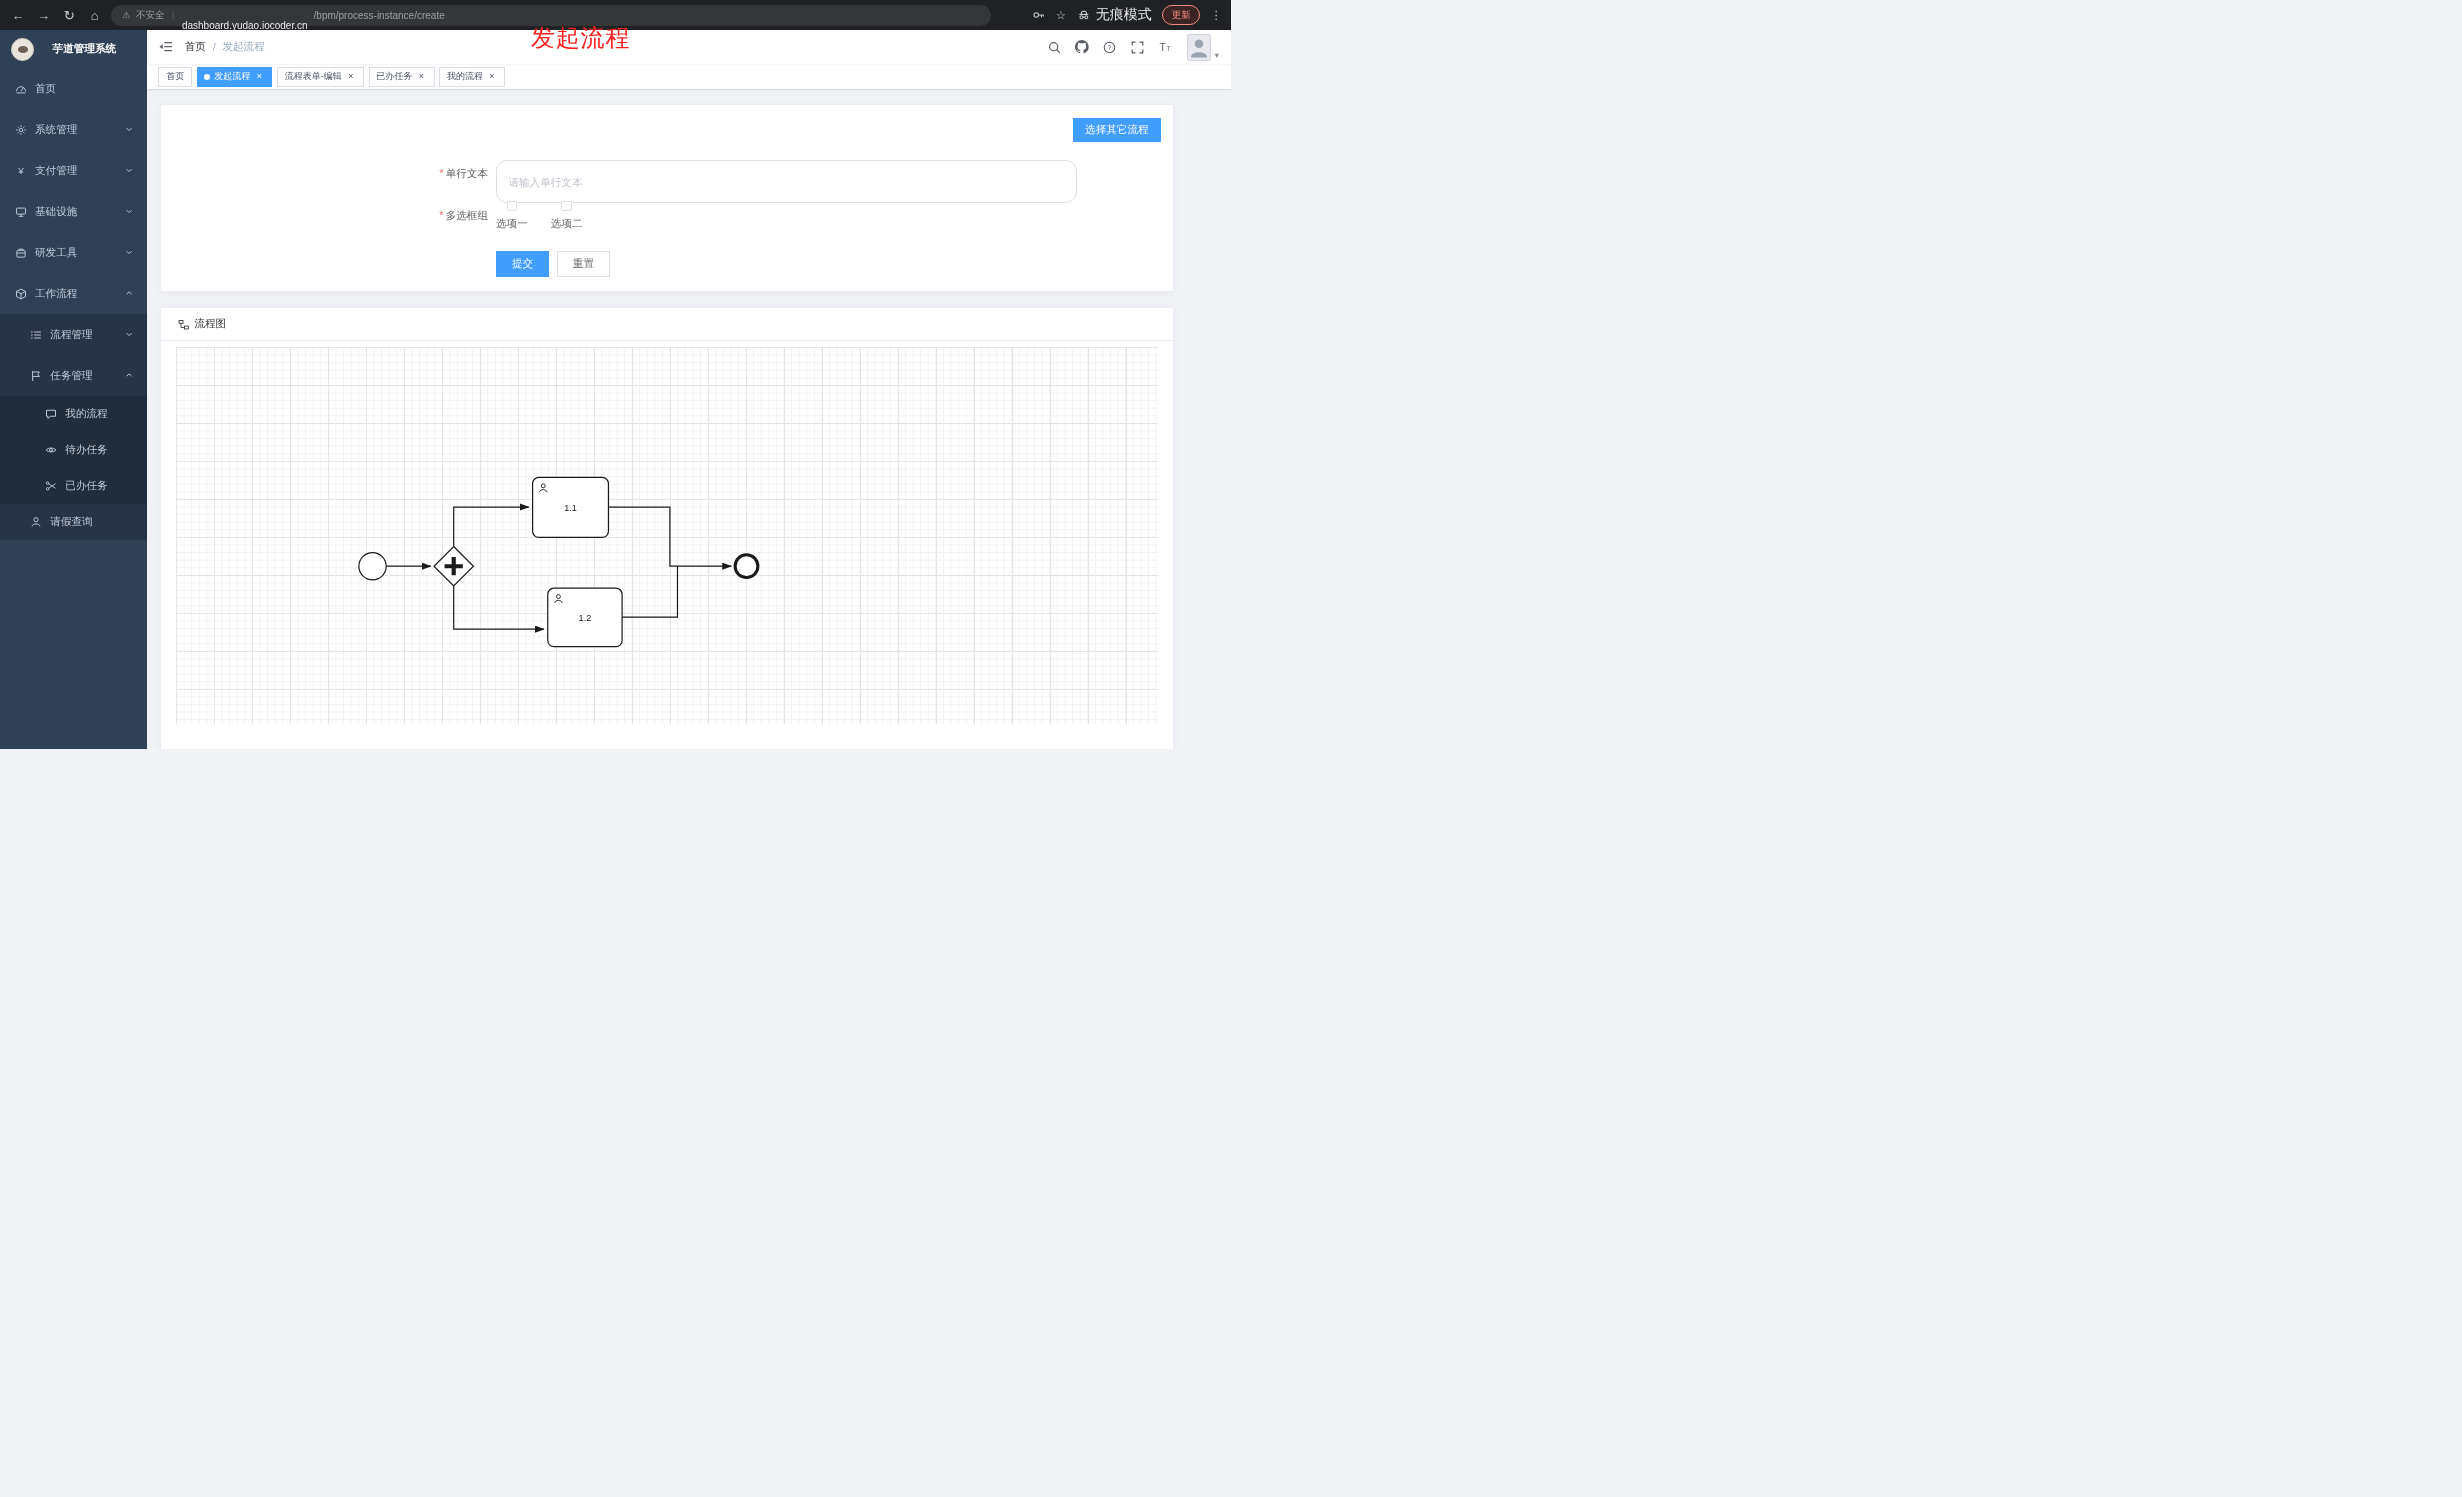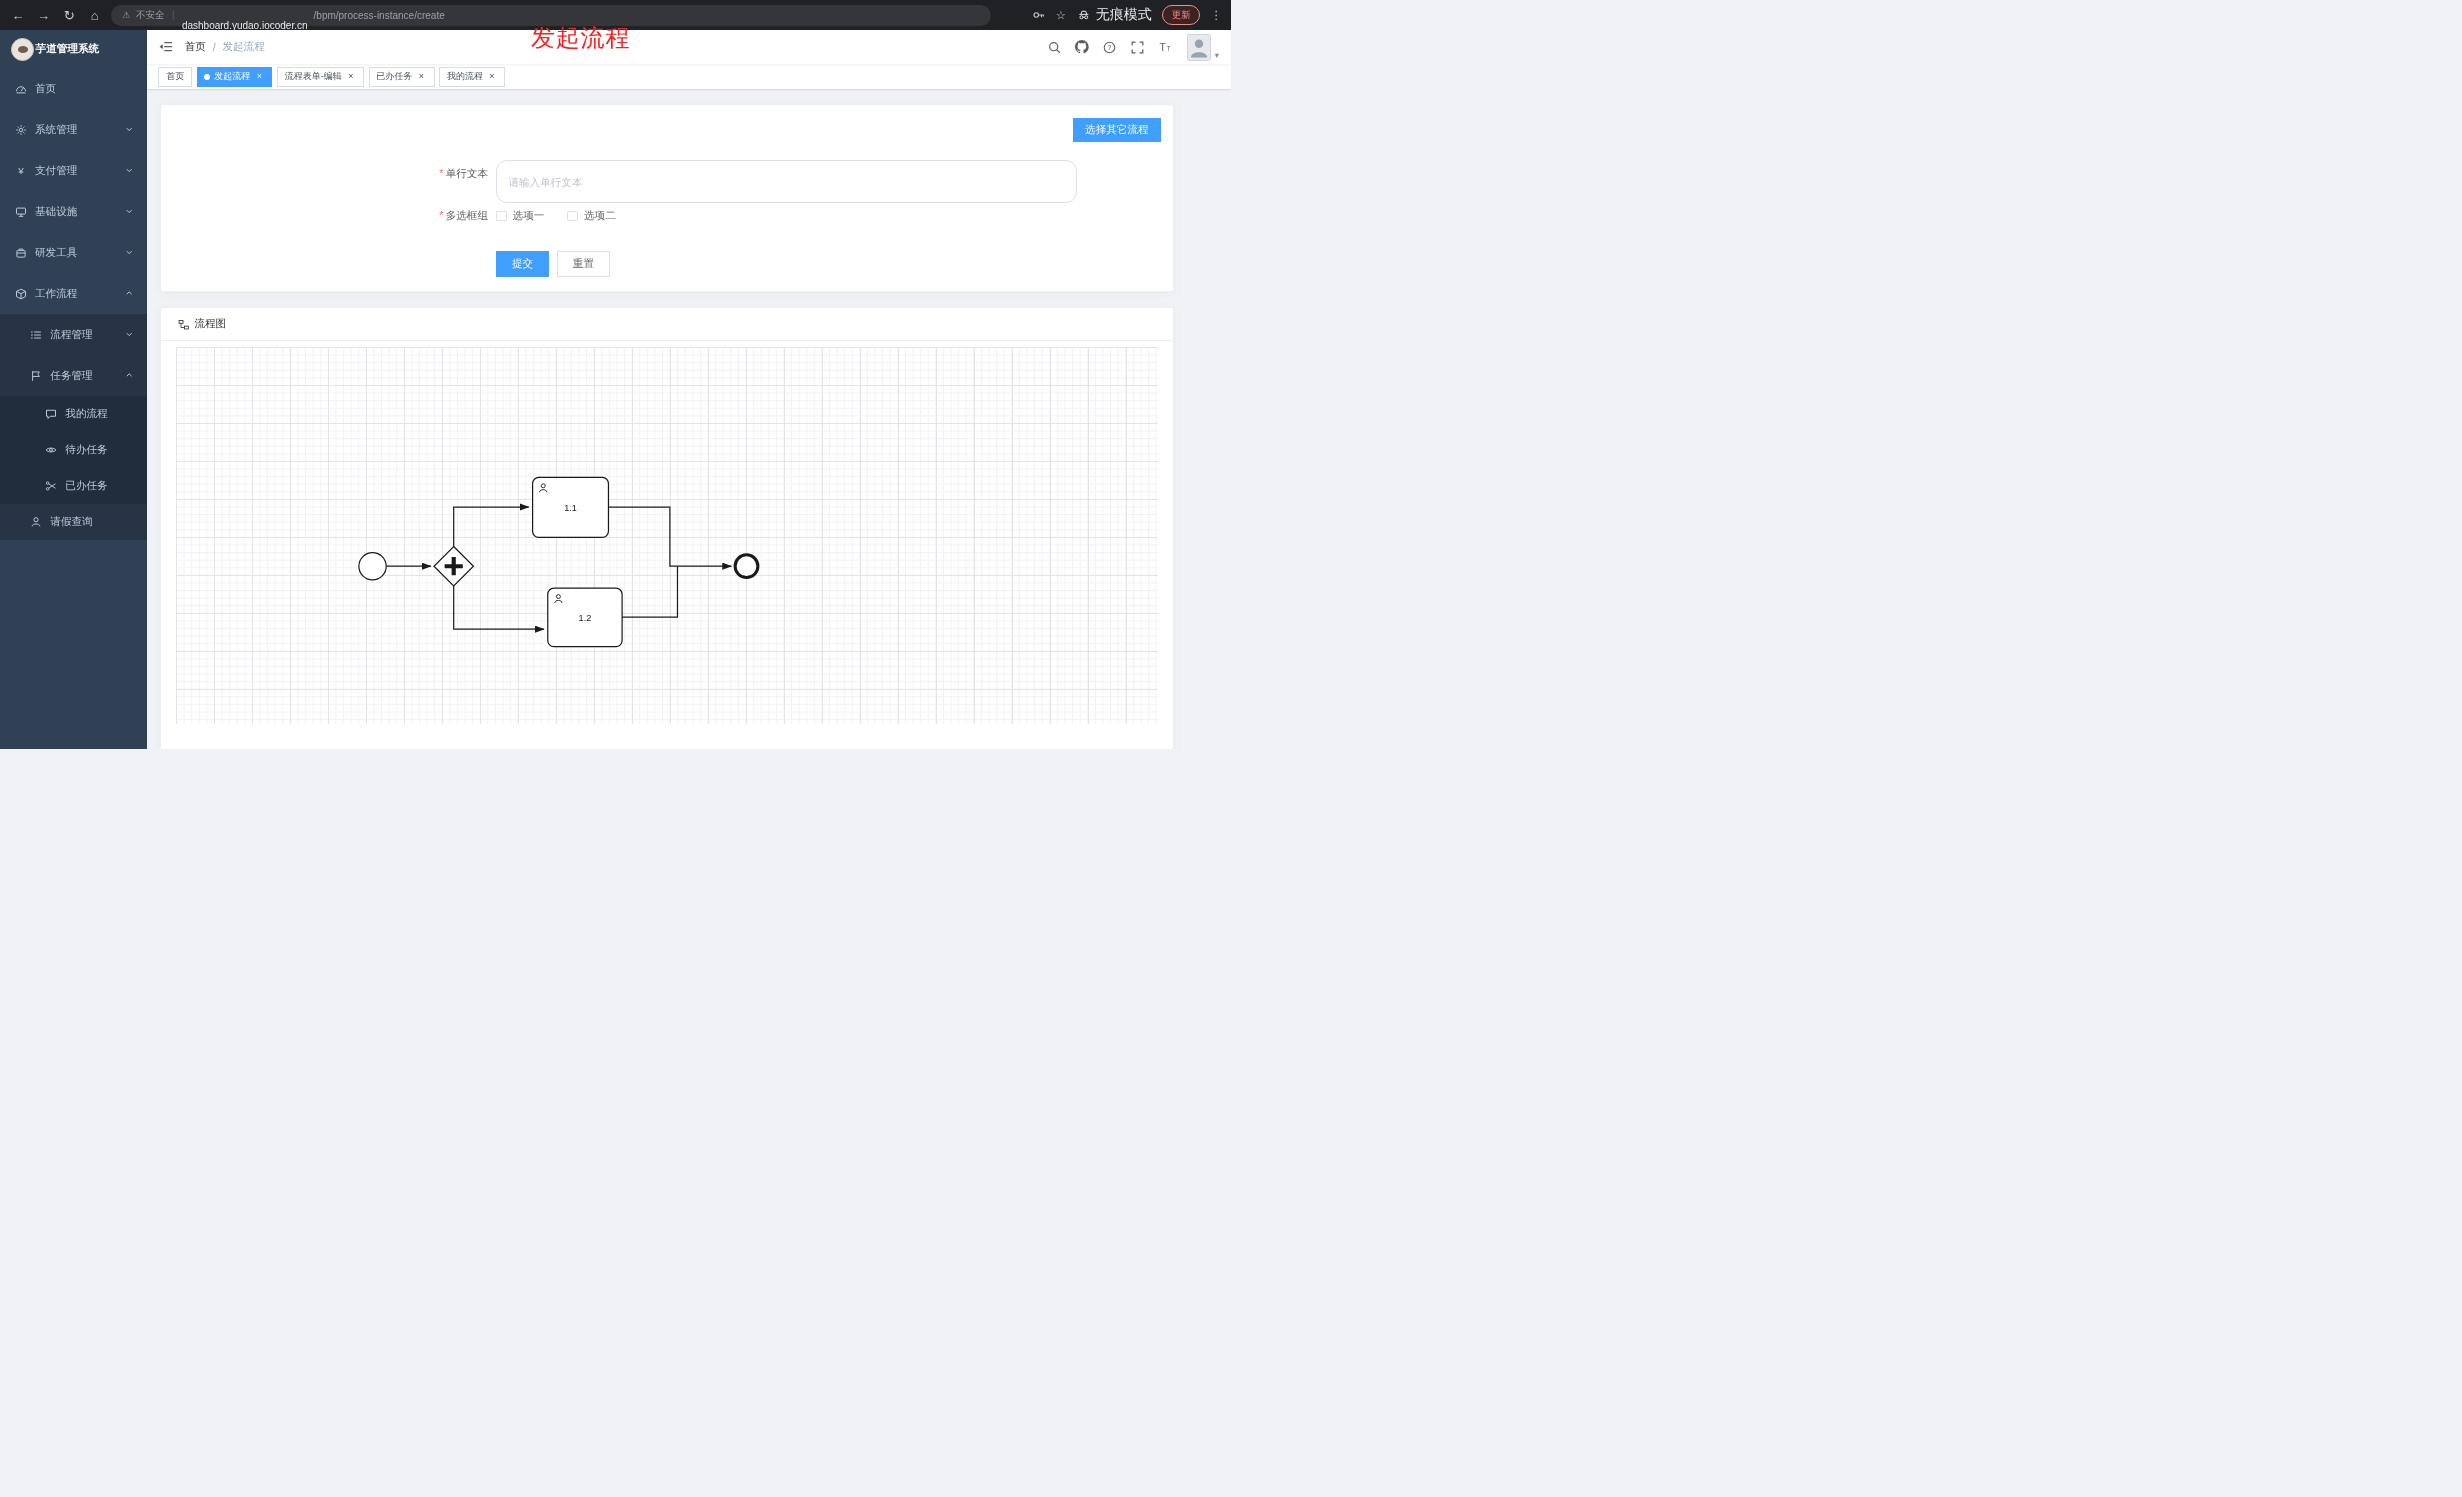--- a/index.html
+++ b/index.html
@@ -24,21 +24,21 @@
   .incog { display:flex; align-items:center; gap:5.3px; color:#e8eaed; font-size:14px; }
   .update-pill { border:0.8px solid #f28b82; color:#f28b82; background:rgba(217,48,37,.15);
     font-size:9.5px; padding:2.3px 8.4px; border-radius:10px; cursor:pointer; }
   .dots { color:#c7cacd; font-size:11.4px; cursor:pointer; }
 
   
   .app { position:absolute; top:30px; left:0; right:0; bottom:0; display:flex; }
 
   
   .sidebar { width:147px; flex:0 0 147px; background:#304156; color:#bfcbd9; overflow:hidden; }
-  .logo { height:38px; display:flex; align-items:center; gap:2px; padding:0 10.6px; cursor:pointer; }
+  .logo { height:38px; display:flex; align-items:center; gap:19px; padding:0 10.6px; cursor:pointer; }
   .logo-avatar { width:23px; height:23px; border-radius:50%; background:#e9e4de;
     border:0.8px solid #cfc8c0; position:relative; }
   .logo-avatar:after { content:""; position:absolute; left:6px; top:7.6px; width:10.6px; height:6.8px;
     border-radius:50%; background:#6b5e55; }
   .logo-title { color:#fff; font-size:10.6px; font-weight:bold; white-space:nowrap; }
   .mi { height:41px; display:flex; align-items:center; padding:0 13.7px; font-size:10.6px;
     cursor:pointer; gap:7.6px; }
   .mi .ic { width:13.7px; height:12px; display:flex; align-items:center; justify-content:center; color:#bfcbd9; }
   .mi .lbl { flex:1; white-space:nowrap; }
   .mi .chev { color:#bfcbd9; }
@@ -88,21 +88,21 @@
 
   .f-label { position:absolute; left:0; width:327px; text-align:right; font-size:10.6px;
     color:#606266; line-height:27px; }
   .req { color:#f56c6c; margin-right:2.3px; }
   .f-input { position:absolute; left:335px; top:55px; width:581px; height:43px;
     border:0.8px solid #dcdfe6; border-radius:11px; padding:0 11.4px; font-size:10.6px; color:#606266;
     outline:none; font-family:inherit; }
   .f-input::placeholder { color:#c0c4cc; }
   .cb-row { position:absolute; left:335px; top:97px; height:27px; display:flex;
     align-items:center; gap:23px; }
-  .cb { display:flex; align-items:center; gap:6px; cursor:pointer; font-size:10.6px; color:#606266; }
+  .cb { display:flex; align-items:center; gap:6px; cursor:pointer; font-size:10.6px; color:#606266;flex-direction:column; }
   .cb-box { width:10.6px; height:10.6px; border:0.8px solid #dcdfe6; border-radius:1.5px; background:#fff; }
   .btn-row { position:absolute; left:335px; top:146px; display:flex; gap:7.6px; }
   .btn-row .btn { height:26px; padding:0 15px; }
 
   .diagram-card { margin-top:15px; height:501px; }
   .diagram-card .card-hd { border-bottom:0.8px solid #ebeef5; padding:9px 16.7px; }
   .grid-area { position:absolute; left:15px; right:15px; top:39px; height:377px;
     background-color:#fff;
     background-image:
       linear-gradient(to right,#e2e4e8 0.8px,transparent 0.8px),

